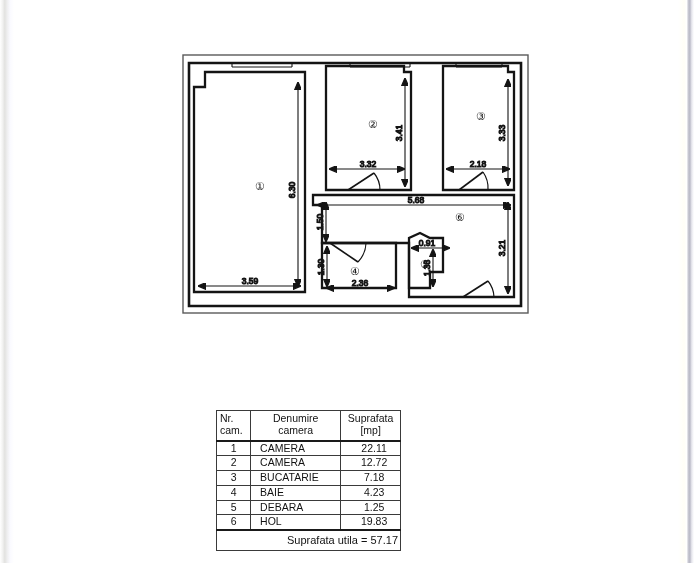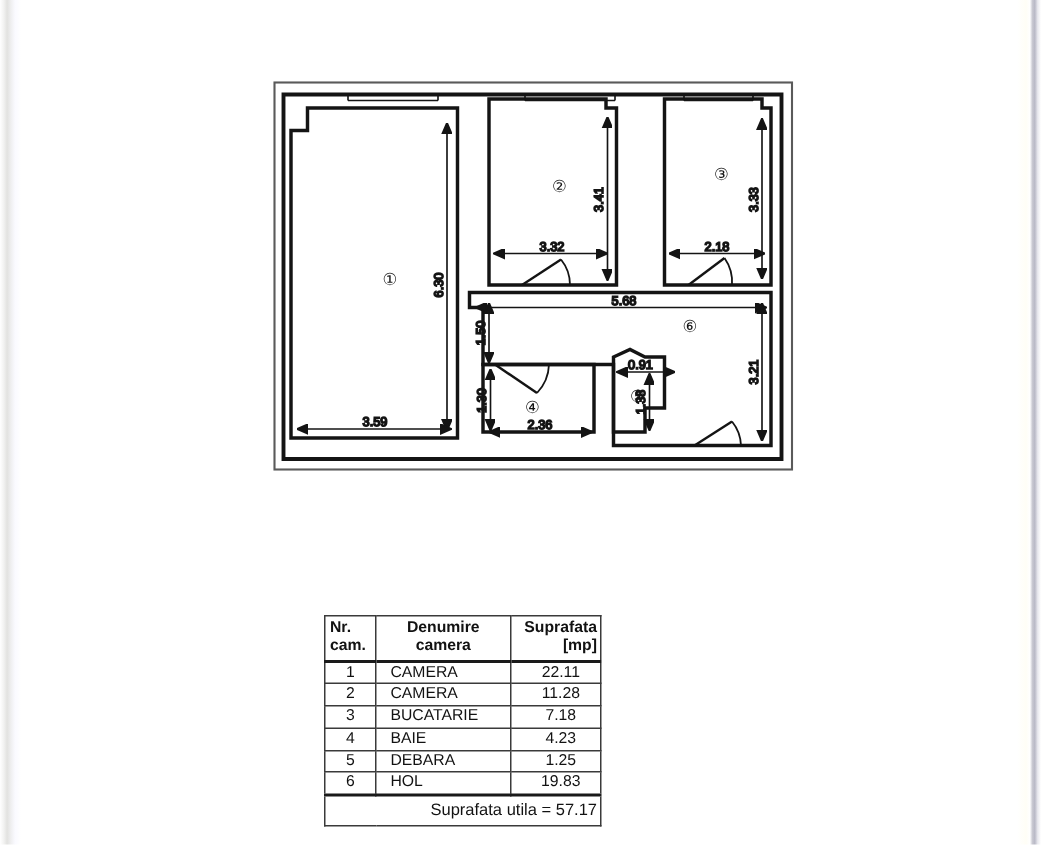--- a/index.html
+++ b/index.html
@@ -57,26 +57,26 @@
     border: 1px solid #3a3a3a;
     font-size: 10.5px;
     color: #121212;
     padding: 1px 2px;
     line-height: 1.12;
     font-weight: normal;
   }
   #room-table thead th {
     border-bottom: 2px solid #1a1a1a;
     text-align: center;
-    font-weight: bold;
+    font-weight: normal;
     padding: 2px 2px 3px 2px;
   }
   #room-table thead th.h-nr { text-align: left; padding-left: 3px; width: 30px; }
   #room-table thead th.h-den { width: 92px; }
-  #room-table thead th.h-sup { width: 58px; text-align: right; }
+  #room-table thead th.h-sup { width: 58px; }
   #room-table tbody td.c-nr { text-align: center; width: 30px; }
   #room-table tbody td.c-name { text-align: left; padding-left: 9px; }
   #room-table tbody td.c-area { text-align: center; padding-left: 9px; }
   #room-table tfoot td {
     text-align: right;
     border-top: 2px solid #1a1a1a;
     padding: 3px 2px 4px 2px;
     font-size: 11px;
   }
   .hdr-l1, .hdr-l2 { display: block; }
@@ -262,21 +262,21 @@
     </thead>
     <tbody>
       <tr>
         <td class="c-nr">1</td>
         <td class="c-name">CAMERA</td>
         <td class="c-area">22.11</td>
       </tr>
       <tr>
         <td class="c-nr">2</td>
         <td class="c-name">CAMERA</td>
-        <td class="c-area">11.28</td>
+        <td class="c-area">12.72</td>
       </tr>
       <tr>
         <td class="c-nr">3</td>
         <td class="c-name">BUCATARIE</td>
         <td class="c-area">7.18</td>
       </tr>
       <tr>
         <td class="c-nr">4</td>
         <td class="c-name">BAIE</td>
         <td class="c-area">4.23</td>

